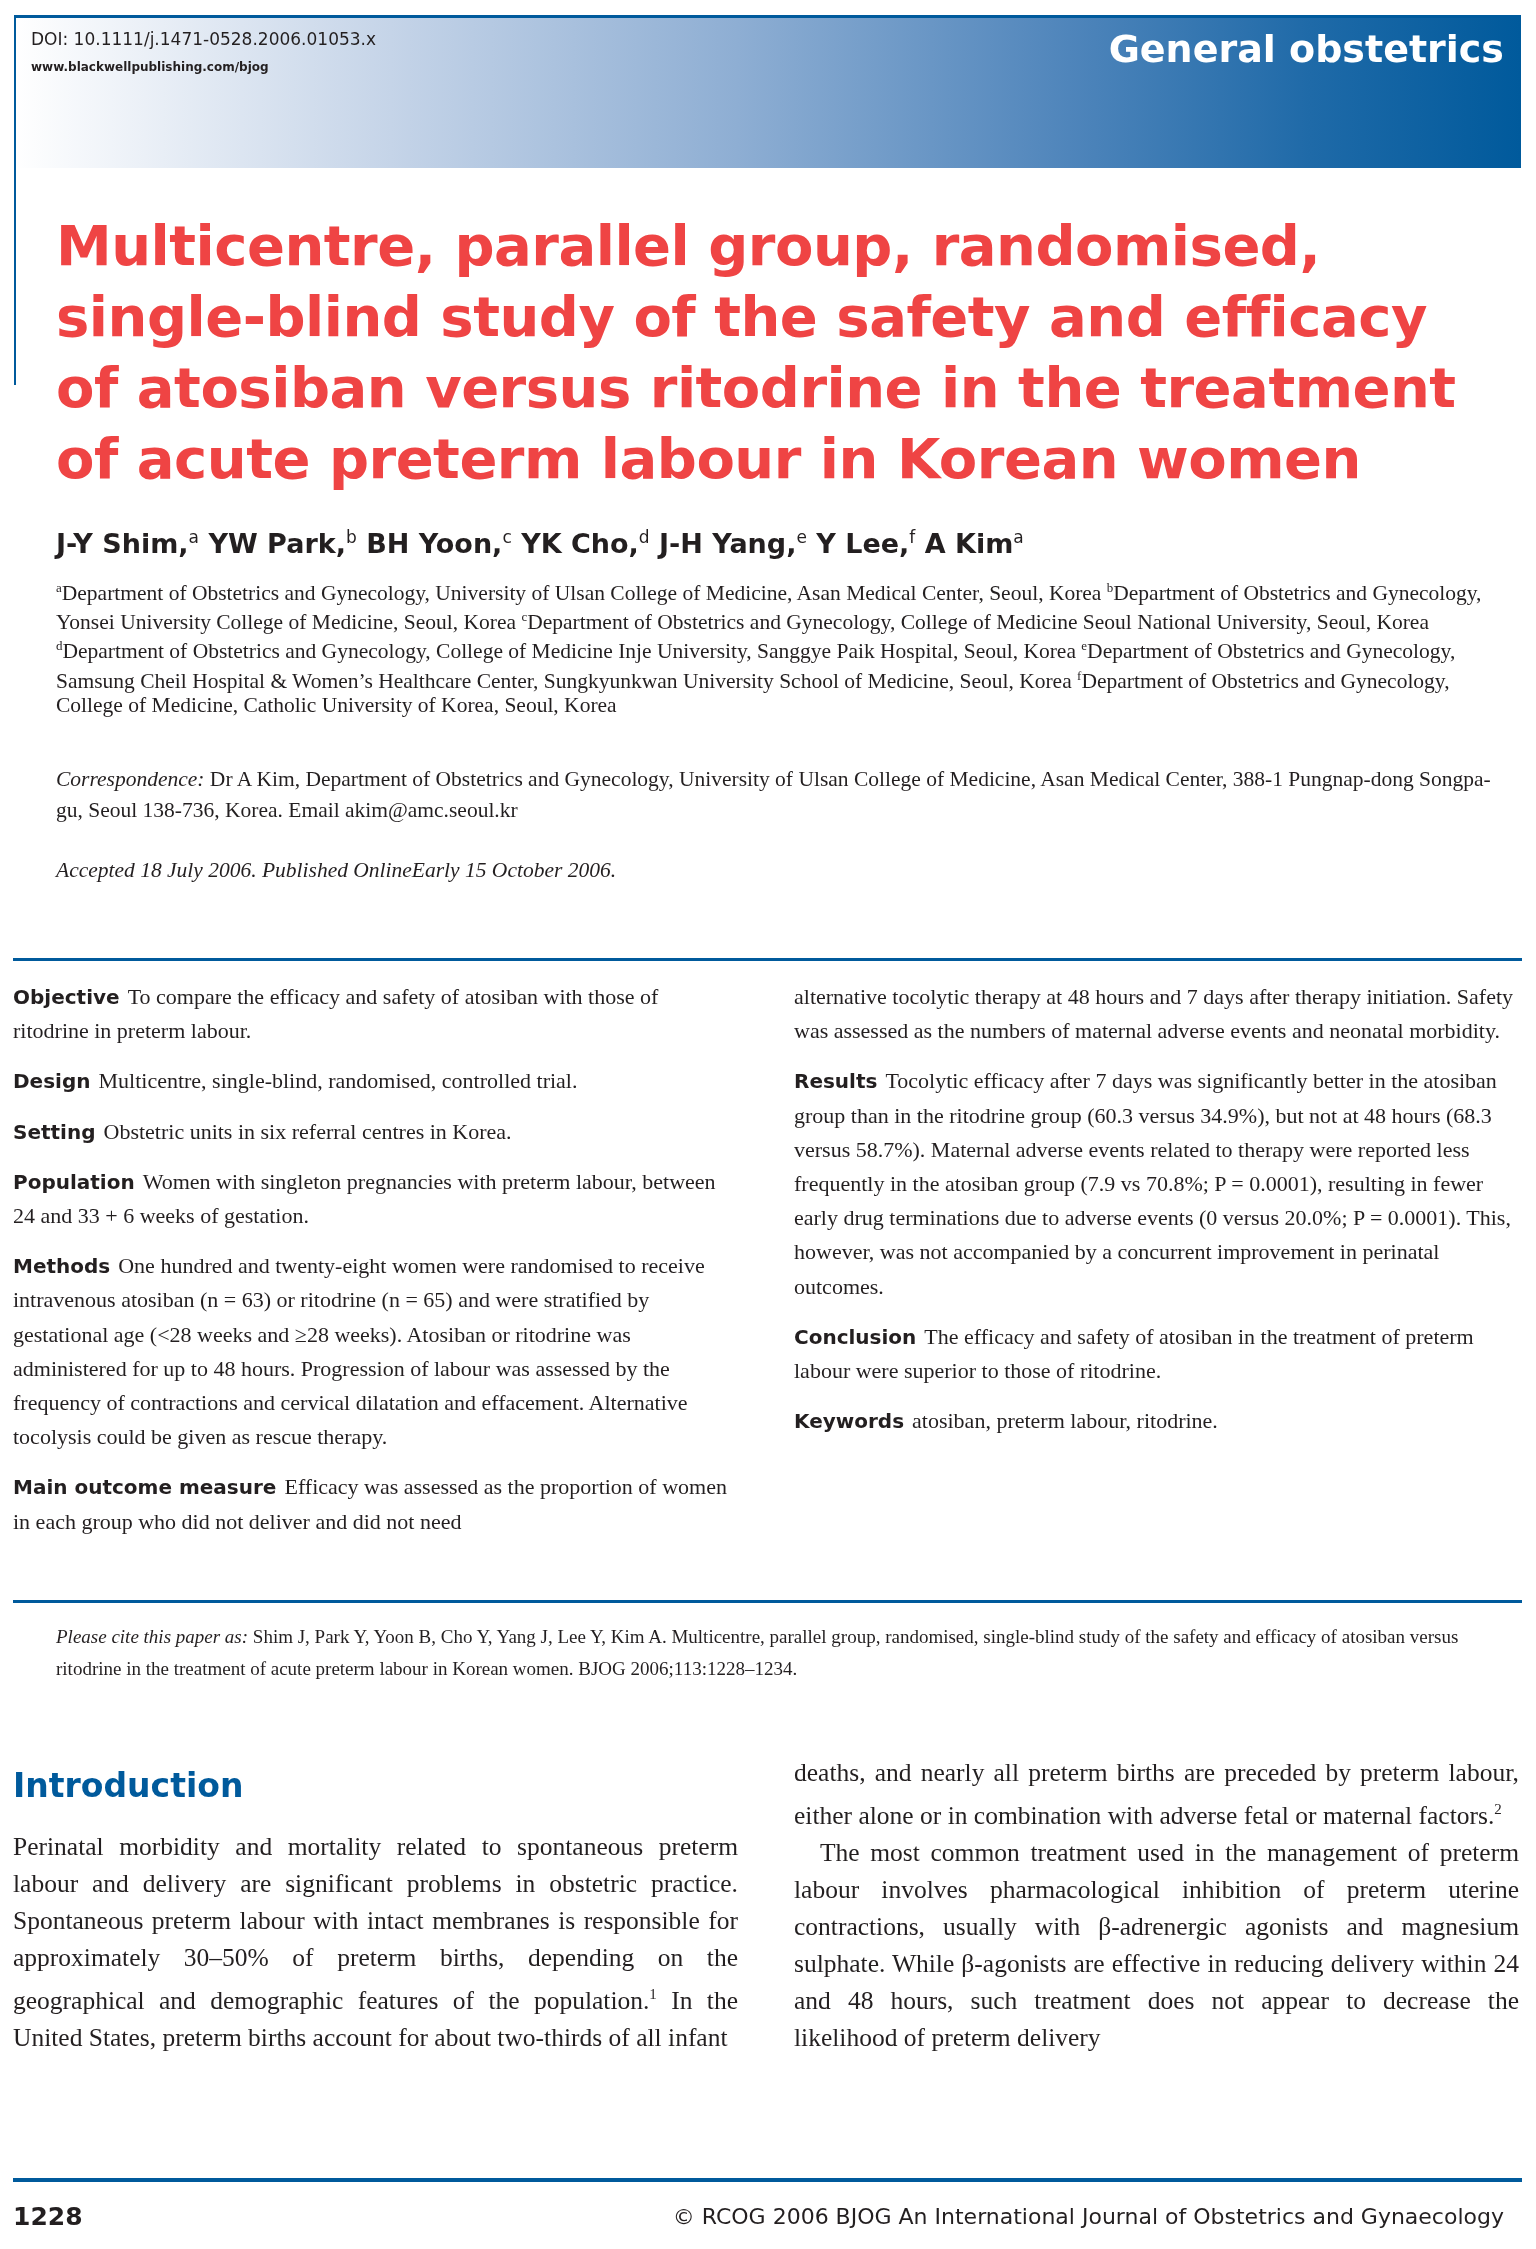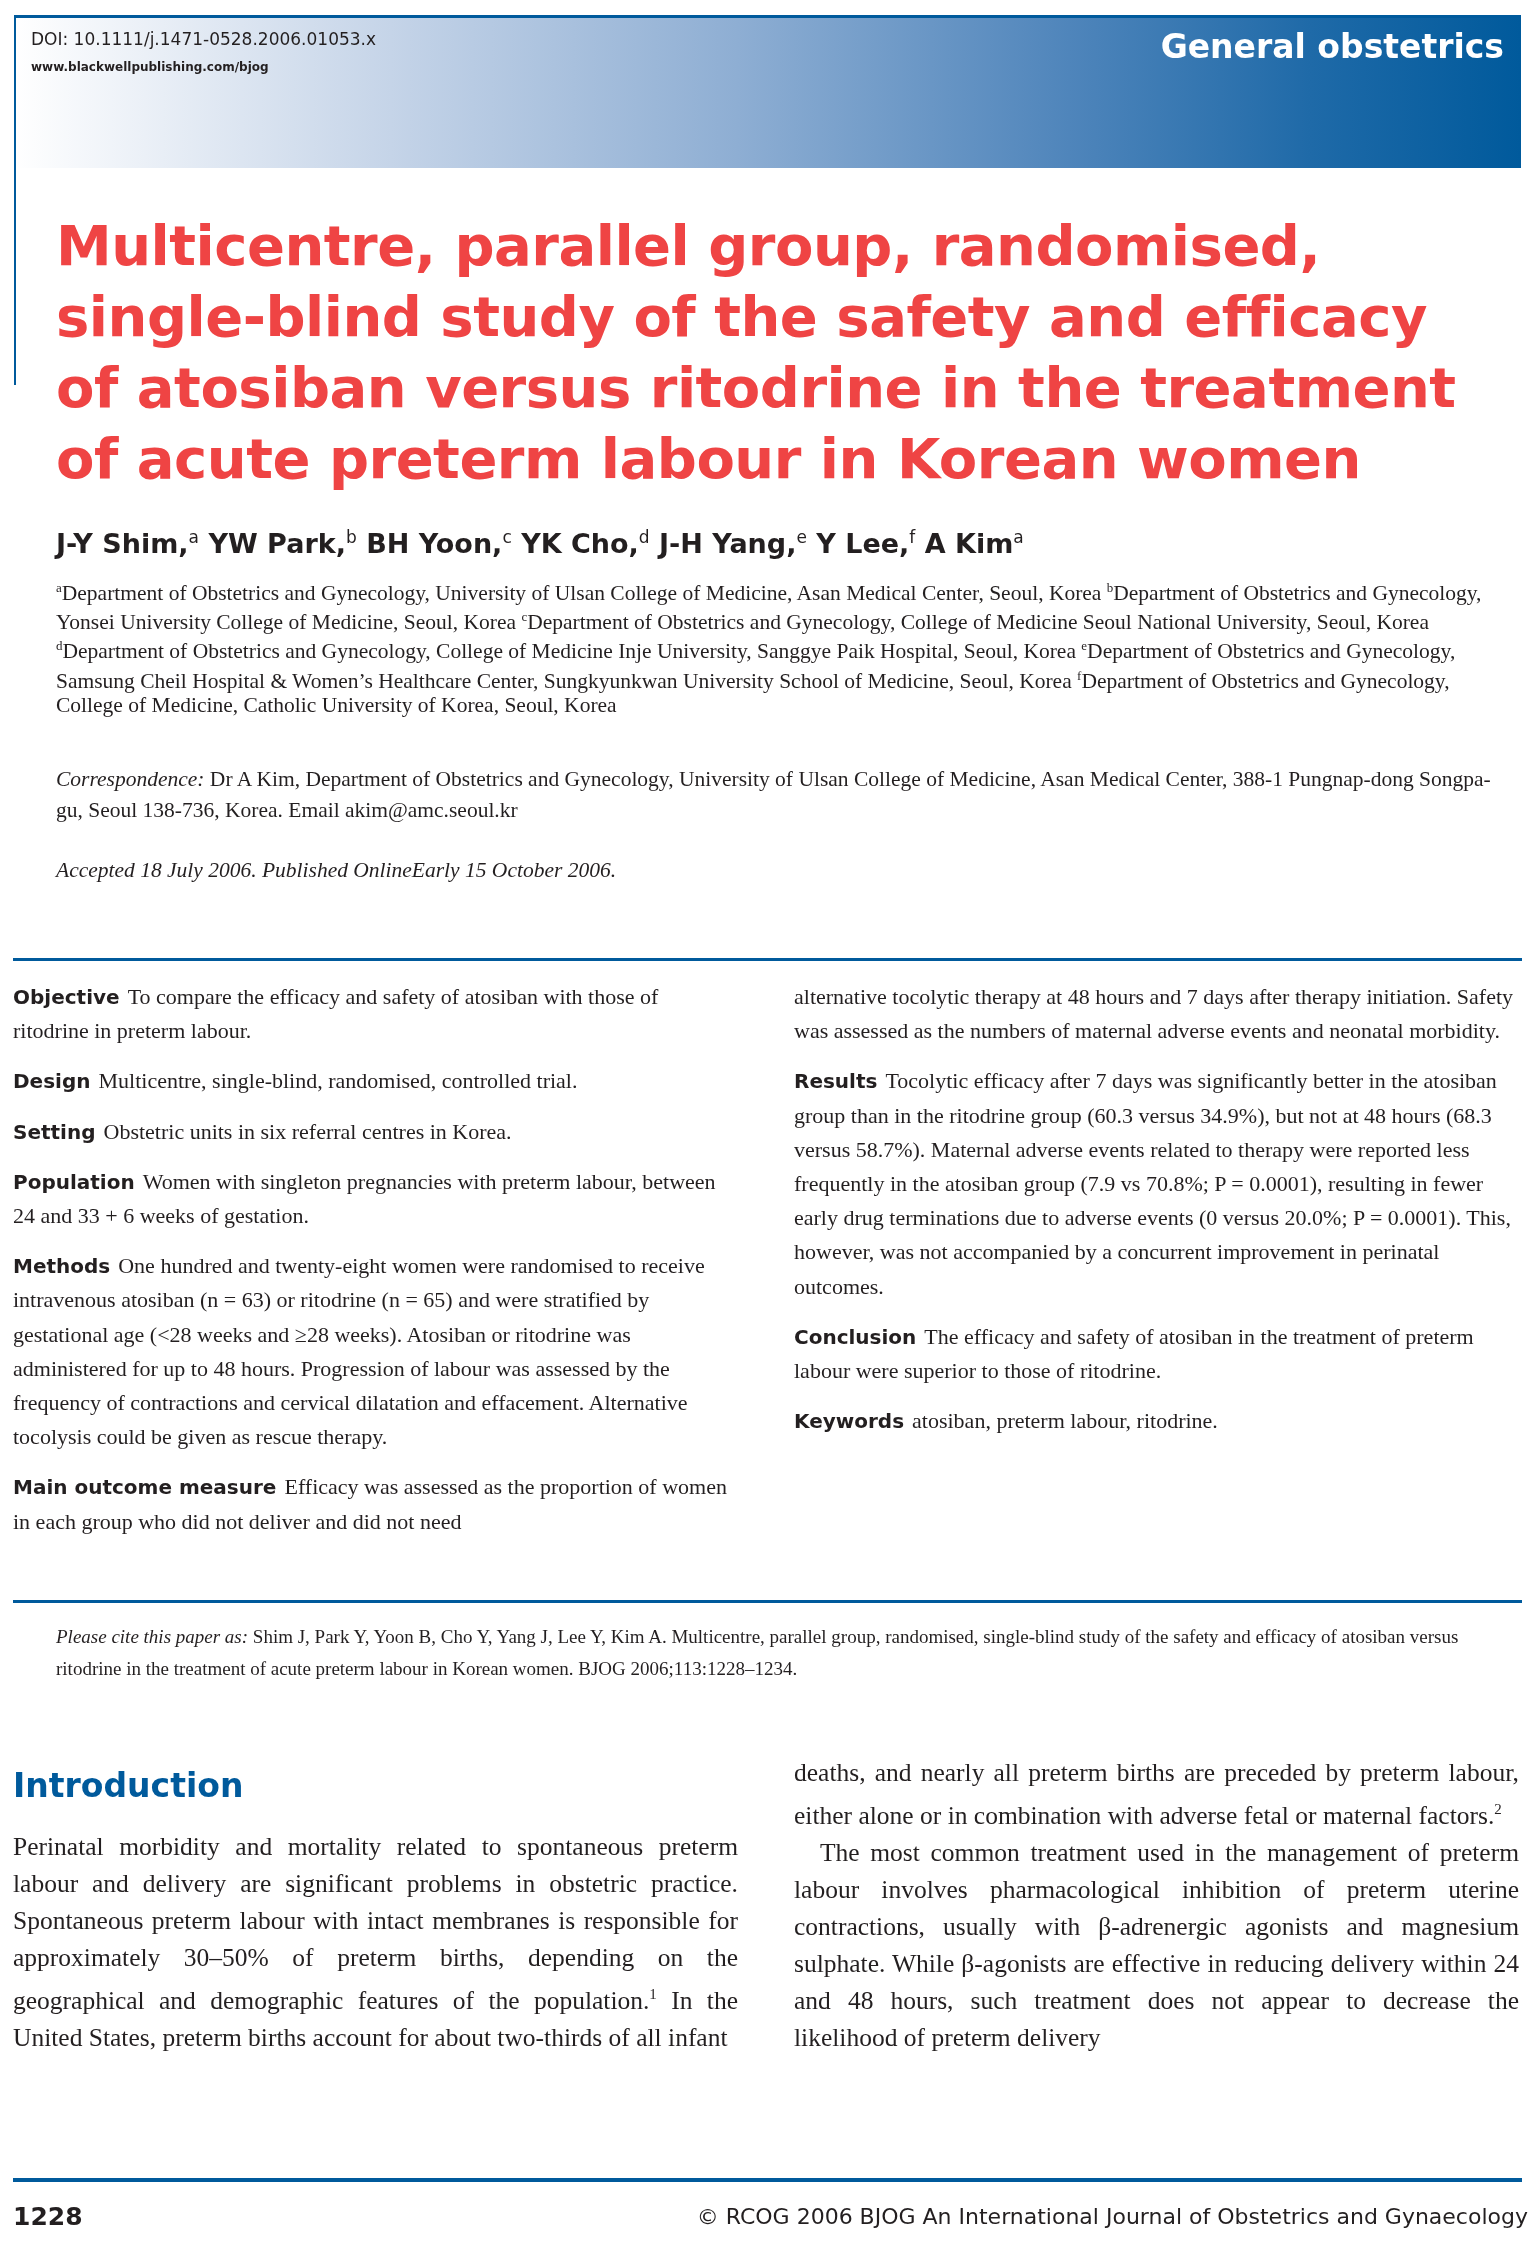--- a/index.html
+++ b/index.html
@@ -9,21 +9,21 @@
 
   
   #header-box {
     position: absolute; left: 14px; top: 15px; width: 1507px; height: 150px;
     border-top: 3px solid #005a9c;
     background: linear-gradient(to right, #ffffff 0%, #c5d4e8 25%, #8eaed3 48%, #4f85bb 70%, #1f6aa8 86%, #005a9c 100%);
   }
   #left-rule { position: absolute; left: 14px; top: 15px; width: 2px; height: 370px; background: #005a9c; }
   #doi { position: absolute; left: 31px; top: 29px; font-size: 17px; color: #231f20; }
   #website { position: absolute; left: 31px; top: 60px; font-size: 12px; font-weight: bold; color: #231f20; }
-  #section-label { position: absolute; right: 32px; top: 27px; font-size: 33px; font-weight: bold; color: #ffffff; }
+  #section-label { position: absolute; right: 32px; top: 27px; font-size: 38px; font-weight: bold; color: #ffffff; }
 
   
   #title {
     position: absolute; left: 56px; top: 210px; width: 1440px;
     font-size: 56px; font-weight: bold; color: #ef4444; line-height: 71px; letter-spacing: -0.5px;
   }
   #authors { position: absolute; left: 56px; top: 527px; font-size: 27px; font-weight: bold; color: #231f20; }
   #authors sup { font-size: 17px; font-weight: normal; }
 
   #affiliations {
@@ -50,21 +50,21 @@
   .body-col { position: absolute; width: 725px; font-size: 25.5px; line-height: 37px; text-align: justify; }
   #body-left { left: 13px; top: 1828px; }
   #body-right { left: 794px; top: 1754px; }
   .body-col p { margin: 0; }
   .body-col p.indent { text-indent: 26px; }
   .body-col sup { font-size: 15px; }
 
   
   #footer-rule { top: 2178px; height: 4px; }
   #page-number { position: absolute; left: 13px; top: 2202px; font-size: 25px; font-weight: bold; }
-  #footer-journal { position: absolute; right: 8px; top: 2204px; font-size: 22px; }
+  #footer-journal { position: absolute; right: 32px; top: 2204px; font-size: 22px; }
 </style>
 </head>
 <body>
 
 <div id="header-box"></div>
 <div id="left-rule"></div>
 <div id="doi" class="sans">DOI: 10.1111/j.1471-0528.2006.01053.x</div>
 <div id="website" class="sans">www.blackwellpublishing.com/bjog</div>
 <div id="section-label" class="sans">General obstetrics</div>
 

